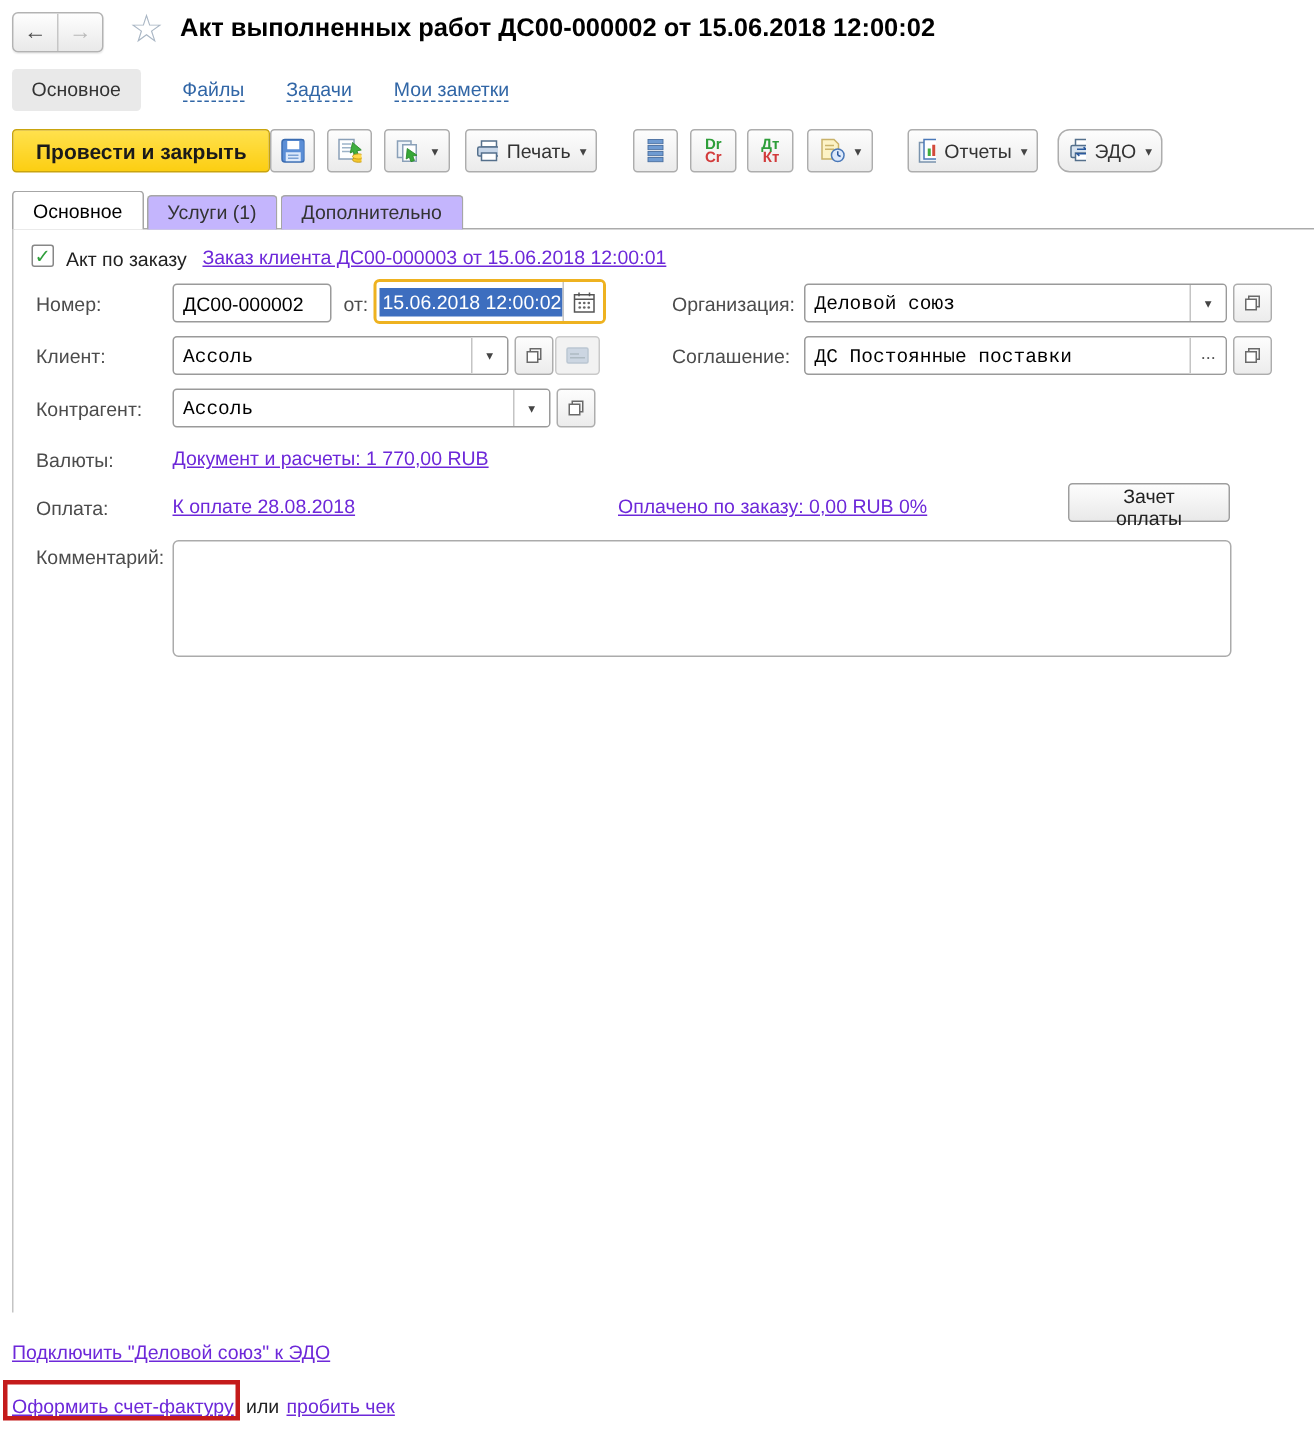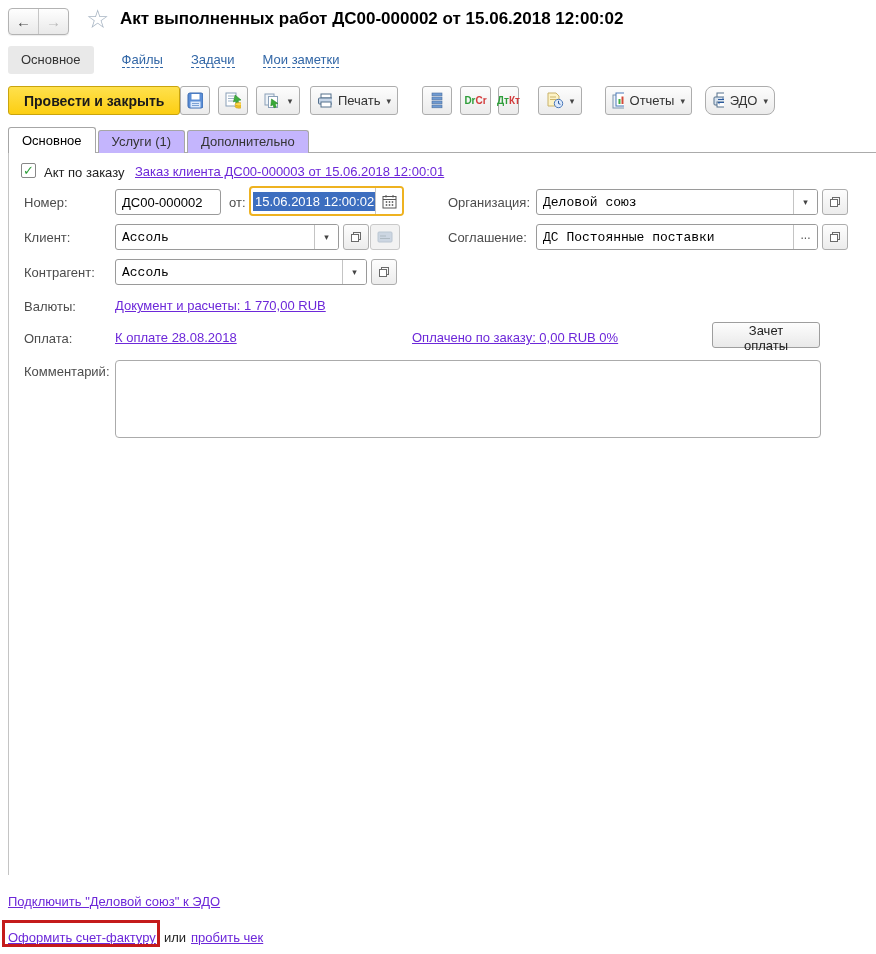--- a/index.html
+++ b/index.html
@@ -29,21 +29,21 @@
   
   .toolbar { position:absolute; left:0; top:86px; width:876px; height:30px; }
   .tbtn { position:absolute; top:0; height:29px; display:inline-flex; align-items:center; justify-content:center;
     background:linear-gradient(#fdfdfd,#ebebeb); border:1px solid #adadad; border-radius:3px;
     font-size:13px; color:#333; cursor:pointer; padding:0 6px; }
   .ybtn { position:absolute; left:8px; top:0; height:29px; padding:0 15px;
     background:linear-gradient(#ffe14d,#fcce12); border:1px solid #c9a40e; border-radius:3px;
     font-size:14px; font-weight:bold; color:#1a1a1a; cursor:pointer; }
   .dd { font-size:9px; color:#444; margin-left:6px; }
   .tbtn .cap { margin-left:6px; }
-  .two-line { display:flex; line-height:9px; font-size:10px; font-weight:bold; }
+  .two-line { display:flex; flex-direction:column; line-height:9px; font-size:10px; font-weight:bold; }
   .two-line .g { color:#2e9e3a; align-self:flex-start; }
   .two-line .r { color:#d23b3b; align-self:flex-end; }
 
   
   .tabstrip { position:absolute; left:8px; top:127px; display:flex; align-items:flex-end; z-index:3; }
   .tab { border:1px solid #a6a6a6; border-bottom:none; border-radius:3px 3px 0 0;
     background:#c4b5fd; height:23px; line-height:22px; padding:0 13px; font-size:13px; color:#333;
     margin-right:2px; cursor:pointer; }
   .tab.active { background:#fff; height:26px; line-height:25px; color:#000; }
   .tabpage { position:absolute; left:8px; top:152px; width:868px; height:723px;
@@ -161,21 +161,21 @@
       </svg>
     </button>
 
     <button class="tbtn" style="left:460px;width:31px;">
       <span class="two-line">
         <span class="g">Dr</span>
         <span class="r">Cr</span>
       </span>
     </button>
 
-    <button class="tbtn" style="left:498px;width:21px;">
+    <button class="tbtn" style="left:498px;width:31px;">
       <span class="two-line">
         <span class="g">Дт</span>
         <span class="r">Кт</span>
       </span>
     </button>
 
     <button class="tbtn" style="left:538px;width:44px;">
       <svg width="18" height="17">
         <path d="M2 1 h8 l3 3 v10 h-11 z" fill="#fdf3c6" stroke="#c9b26a"></path>
         <line x1="4" y1="5" x2="10" y2="5" stroke="#cbb46c"></line>

